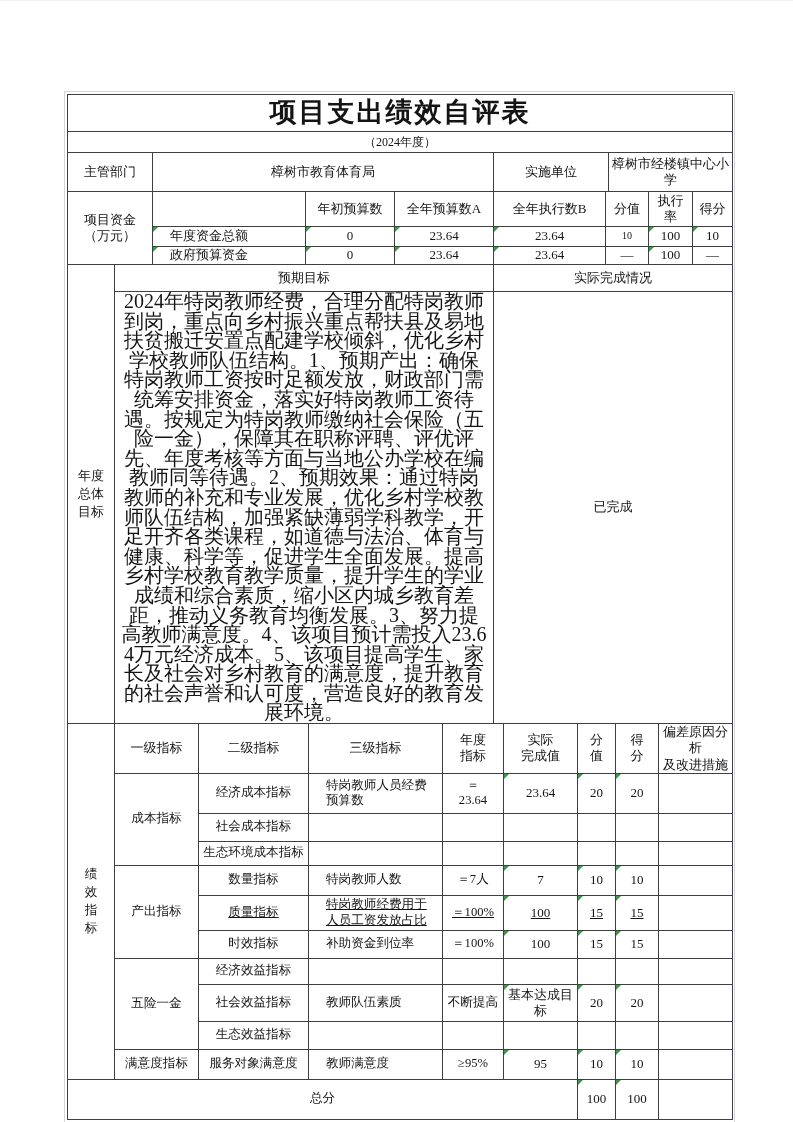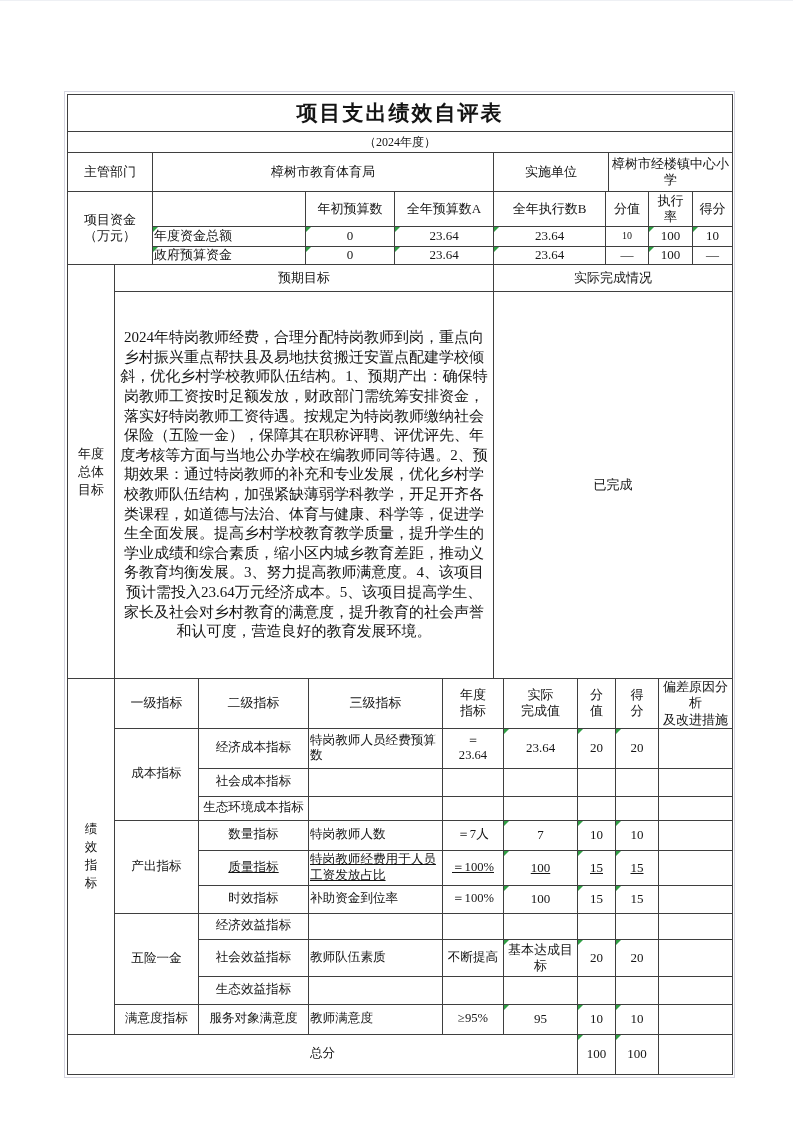--- a/index.html
+++ b/index.html
@@ -12,30 +12,30 @@
     position:absolute;left:67px;top:93px;width:665px;
     outline:1px solid #d5d5e0;outline-offset:2px;background:#fff;
   }
   table{border-collapse:collapse;table-layout:fixed;width:665px;}
   table + table{margin-top:-1px;}
   td,th{
     border:1px solid #3f3f3f;padding:0 3px;text-align:center;vertical-align:middle;
     font-weight:normal;font-size:13px;line-height:1.25;position:relative;
     word-break:break-all;overflow:hidden;
   }
-  .left{text-align:left;padding-left:1px;}
+  .left{text-align:left;padding-left:17px;}
   .pre{white-space:pre-line;}
   .sm{font-size:10px;}
   .tri::after{
     content:"";position:absolute;top:0;left:0;width:0;height:0;
     border-top:5px solid #2f9e44;border-right:5px solid transparent;
   }
-  .title-cell{font-size:21px;font-weight:bold;letter-spacing:2px;}
+  .title-cell{font-size:27px;font-weight:bold;letter-spacing:2px;}
   .subtitle-cell{font-size:12px;}
-  .goal-text{font-size:15px;line-height:19.6px;padding:0 5px;}
+  .goal-text{font-size:20px;line-height:19.6px;padding:0 5px;}
   .vlabel{white-space:pre-line;font-size:13px;line-height:18px;}
   .ind td{font-size:12.6px;}
   .ind .num{font-size:13px;}
 </style>
 </head>
 <body>
 
 <div class="sheet">
 
   <table>

